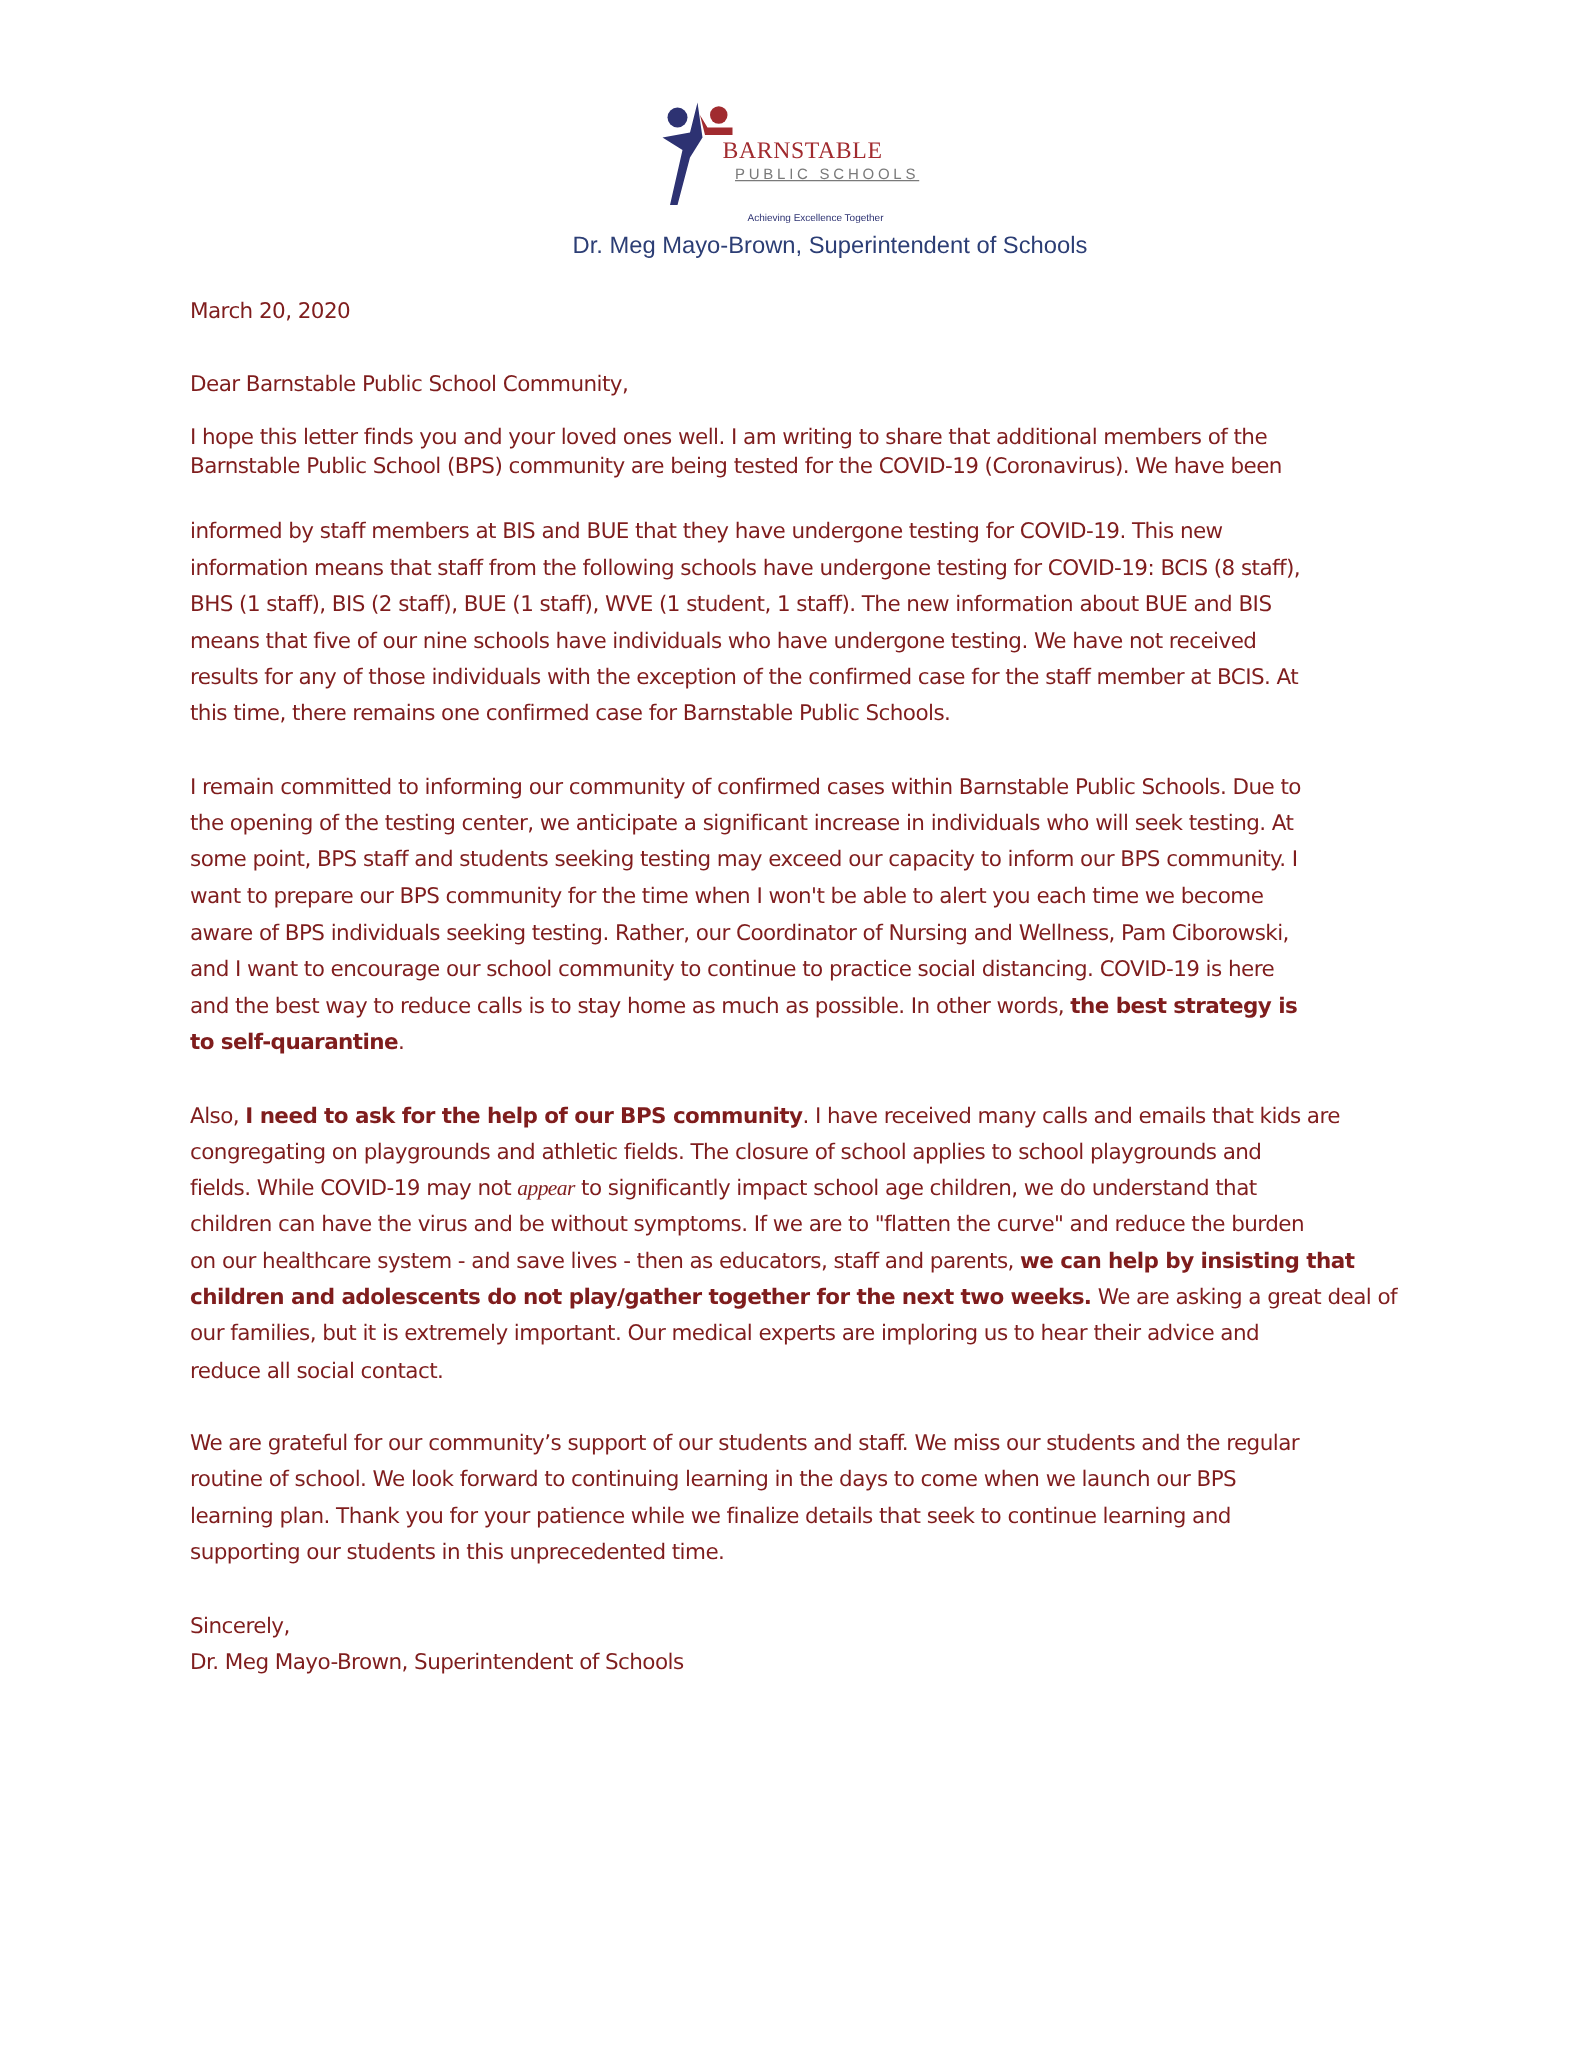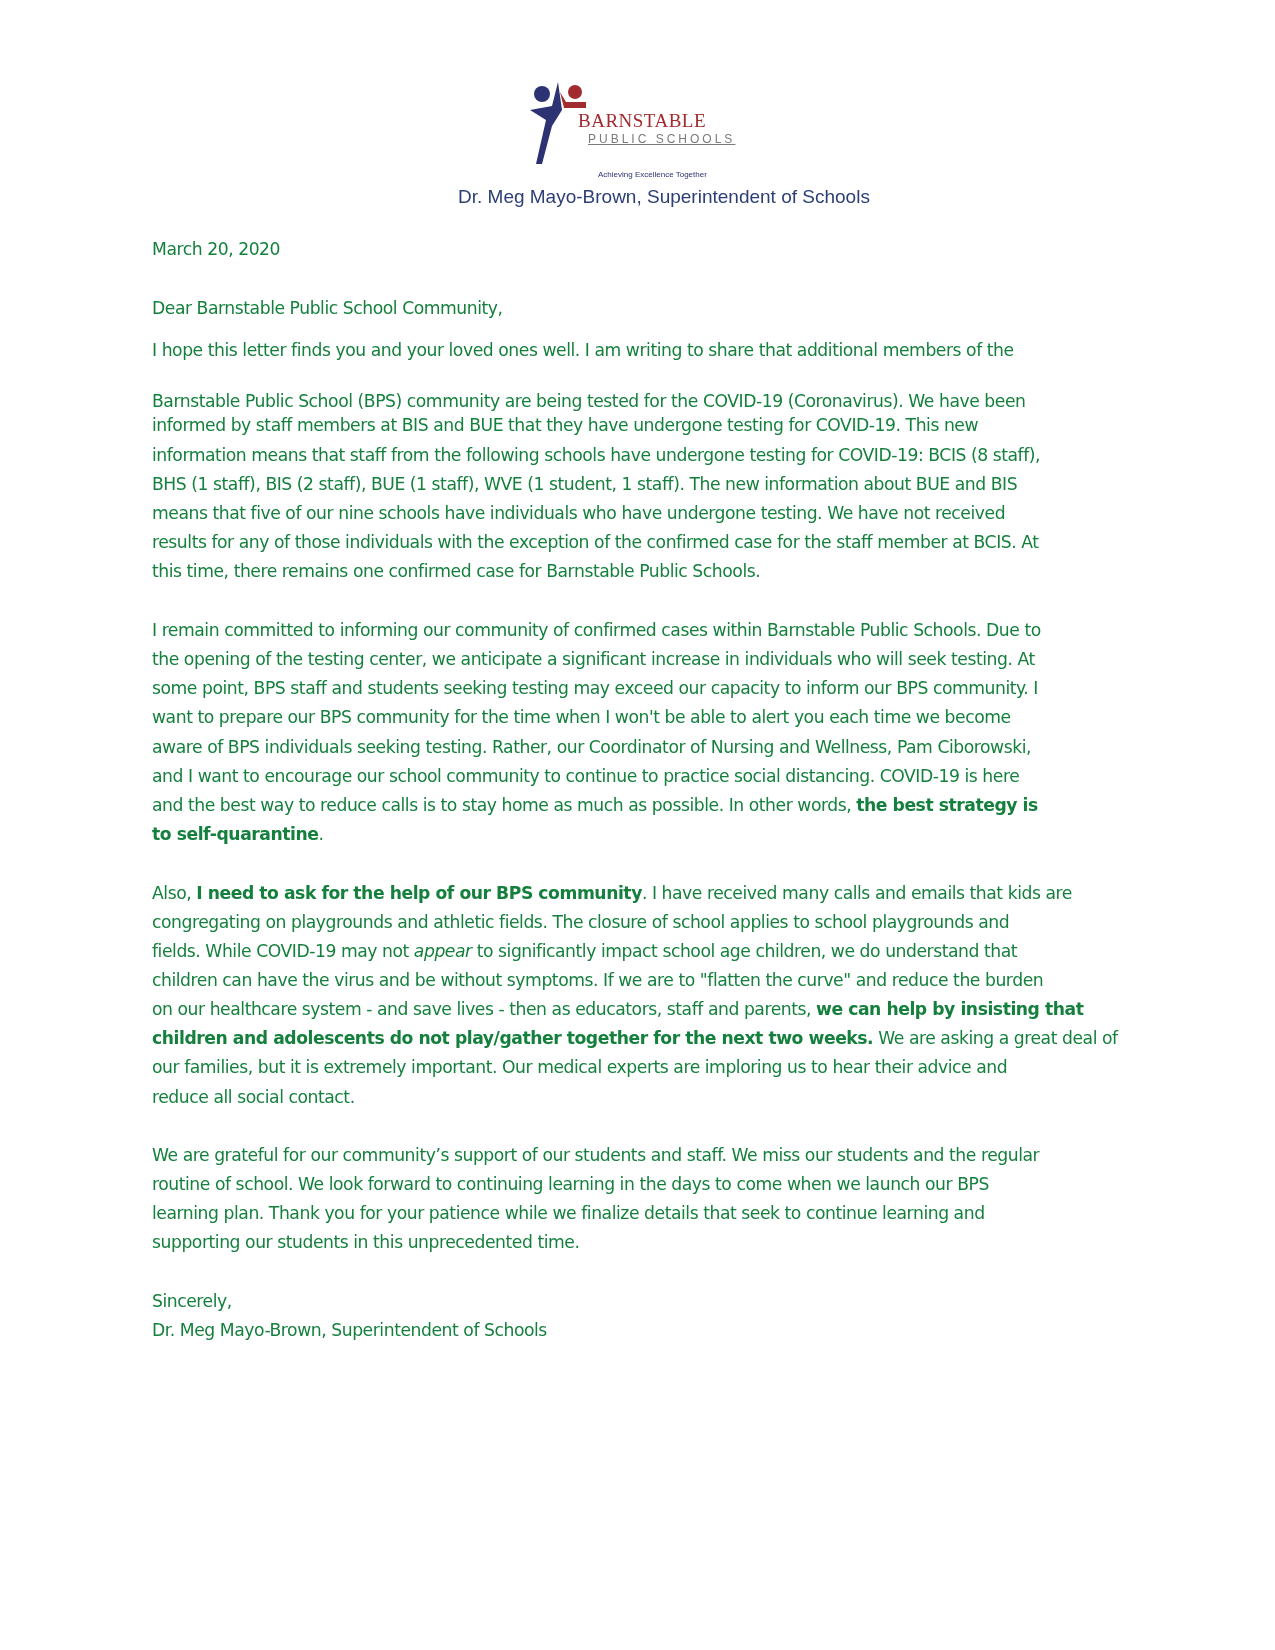--- a/index.html
+++ b/index.html
@@ -4,23 +4,23 @@
   <style>
     html, body { margin: 0; padding: 0; background: #ffffff; }
     body { width: 1275px; height: 1650px; position: relative; overflow: hidden; }
     .page { position: absolute; left: 0; top: 0; width: 1257px; height: 1650px; background: #fff; }
     .logo { position: absolute; left: 528px; top: 80px; width: 200px; height: 90px; }
     .logo svg { position: absolute; left: 0; top: 0; }
     .logo-name { position: absolute; left: 50px; top: 30px; font-family: "Liberation Serif", serif; font-size: 19px; color: #a12b2f; letter-spacing: 0.5px; white-space: nowrap; }
     .logo-sub { position: absolute; left: 60px; top: 52px; font-family: "Liberation Sans", sans-serif; font-size: 12px; color: #7a7a7a; letter-spacing: 3px; white-space: nowrap; text-decoration: underline; }
     .logo-tag { position: absolute; left: 70px; top: 69px; font-family: "Liberation Sans", sans-serif; font-size: 8px; color: #2d3272; white-space: nowrap; margin-top: 21px; }
     .superintendent { position: absolute; left: 458px; top: 186px; font-family: "Liberation Sans", sans-serif; font-size: 19px; color: #2c3e75; white-space: nowrap; }
-    .line { position: absolute; left: 152px; font-family: "DejaVu Sans", sans-serif; font-size: 17.2px; color: #15803d; white-space: nowrap; letter-spacing: -0.45px; line-height: 22px; }
+    .line { position: absolute; left: 152px; font-family: "DejaVu Sans", sans-serif; font-size: 17.2px; color: #7f1d1d; white-space: nowrap; letter-spacing: -0.45px; line-height: 22px; }
     b { font-weight: bold; }
-    i { font-style: italic; }
+    i { font-style: italic; font-family: Liberation Serif, serif; }
   </style>
 </head>
 <body>
 
 <div class="page">
 
   <div class="logo">
     <svg width="60" height="86" viewBox="0 0 60 86">
       <circle cx="14" cy="14" r="8" fill="#2d3272"></circle>
       <path d="M30 2 L24 26 L2 30 L18 40 L8 84 L14 84 L24 46 L34 30 Z" fill="#2d3272"></path>
@@ -32,21 +32,21 @@
     <div class="logo-tag">Achieving Excellence Together</div>
   </div>
 
   <div class="superintendent">Dr. Meg Mayo-Brown, Superintendent of Schools</div>
 
   <div class="line" style="top:238px">March 20, 2020</div>
   <div class="line" style="top:297px">Dear Barnstable Public School Community,</div>
 
   <div>
     <div class="line" style="top:339px">I hope this letter finds you and your loved ones well. I am writing to share that additional members of the</div>
-    <div class="line" style="top:390px">Barnstable Public School (BPS) community are being tested for the COVID-19 (Coronavirus). We have been</div>
+    <div class="line" style="top:362px">Barnstable Public School (BPS) community are being tested for the COVID-19 (Coronavirus). We have been</div>
     <div class="line" style="top:414px">informed by staff members at BIS and BUE that they have undergone testing for COVID-19. This new</div>
     <div class="line" style="top:444px">information means that staff from the following schools have undergone testing for COVID-19: BCIS (8 staff),</div>
     <div class="line" style="top:473px">BHS (1 staff), BIS (2 staff), BUE (1 staff), WVE (1 student, 1 staff). The new information about BUE and BIS</div>
     <div class="line" style="top:502px">means that five of our nine schools have individuals who have undergone testing. We have not received</div>
     <div class="line" style="top:531px">results for any of those individuals with the exception of the confirmed case for the staff member at BCIS. At</div>
     <div class="line" style="top:560px">this time, there remains one confirmed case for Barnstable Public Schools.</div>
   </div>
 
   <div>
     <div class="line" style="top:619px">I remain committed to informing our community of confirmed cases within Barnstable Public Schools. Due to</div>

